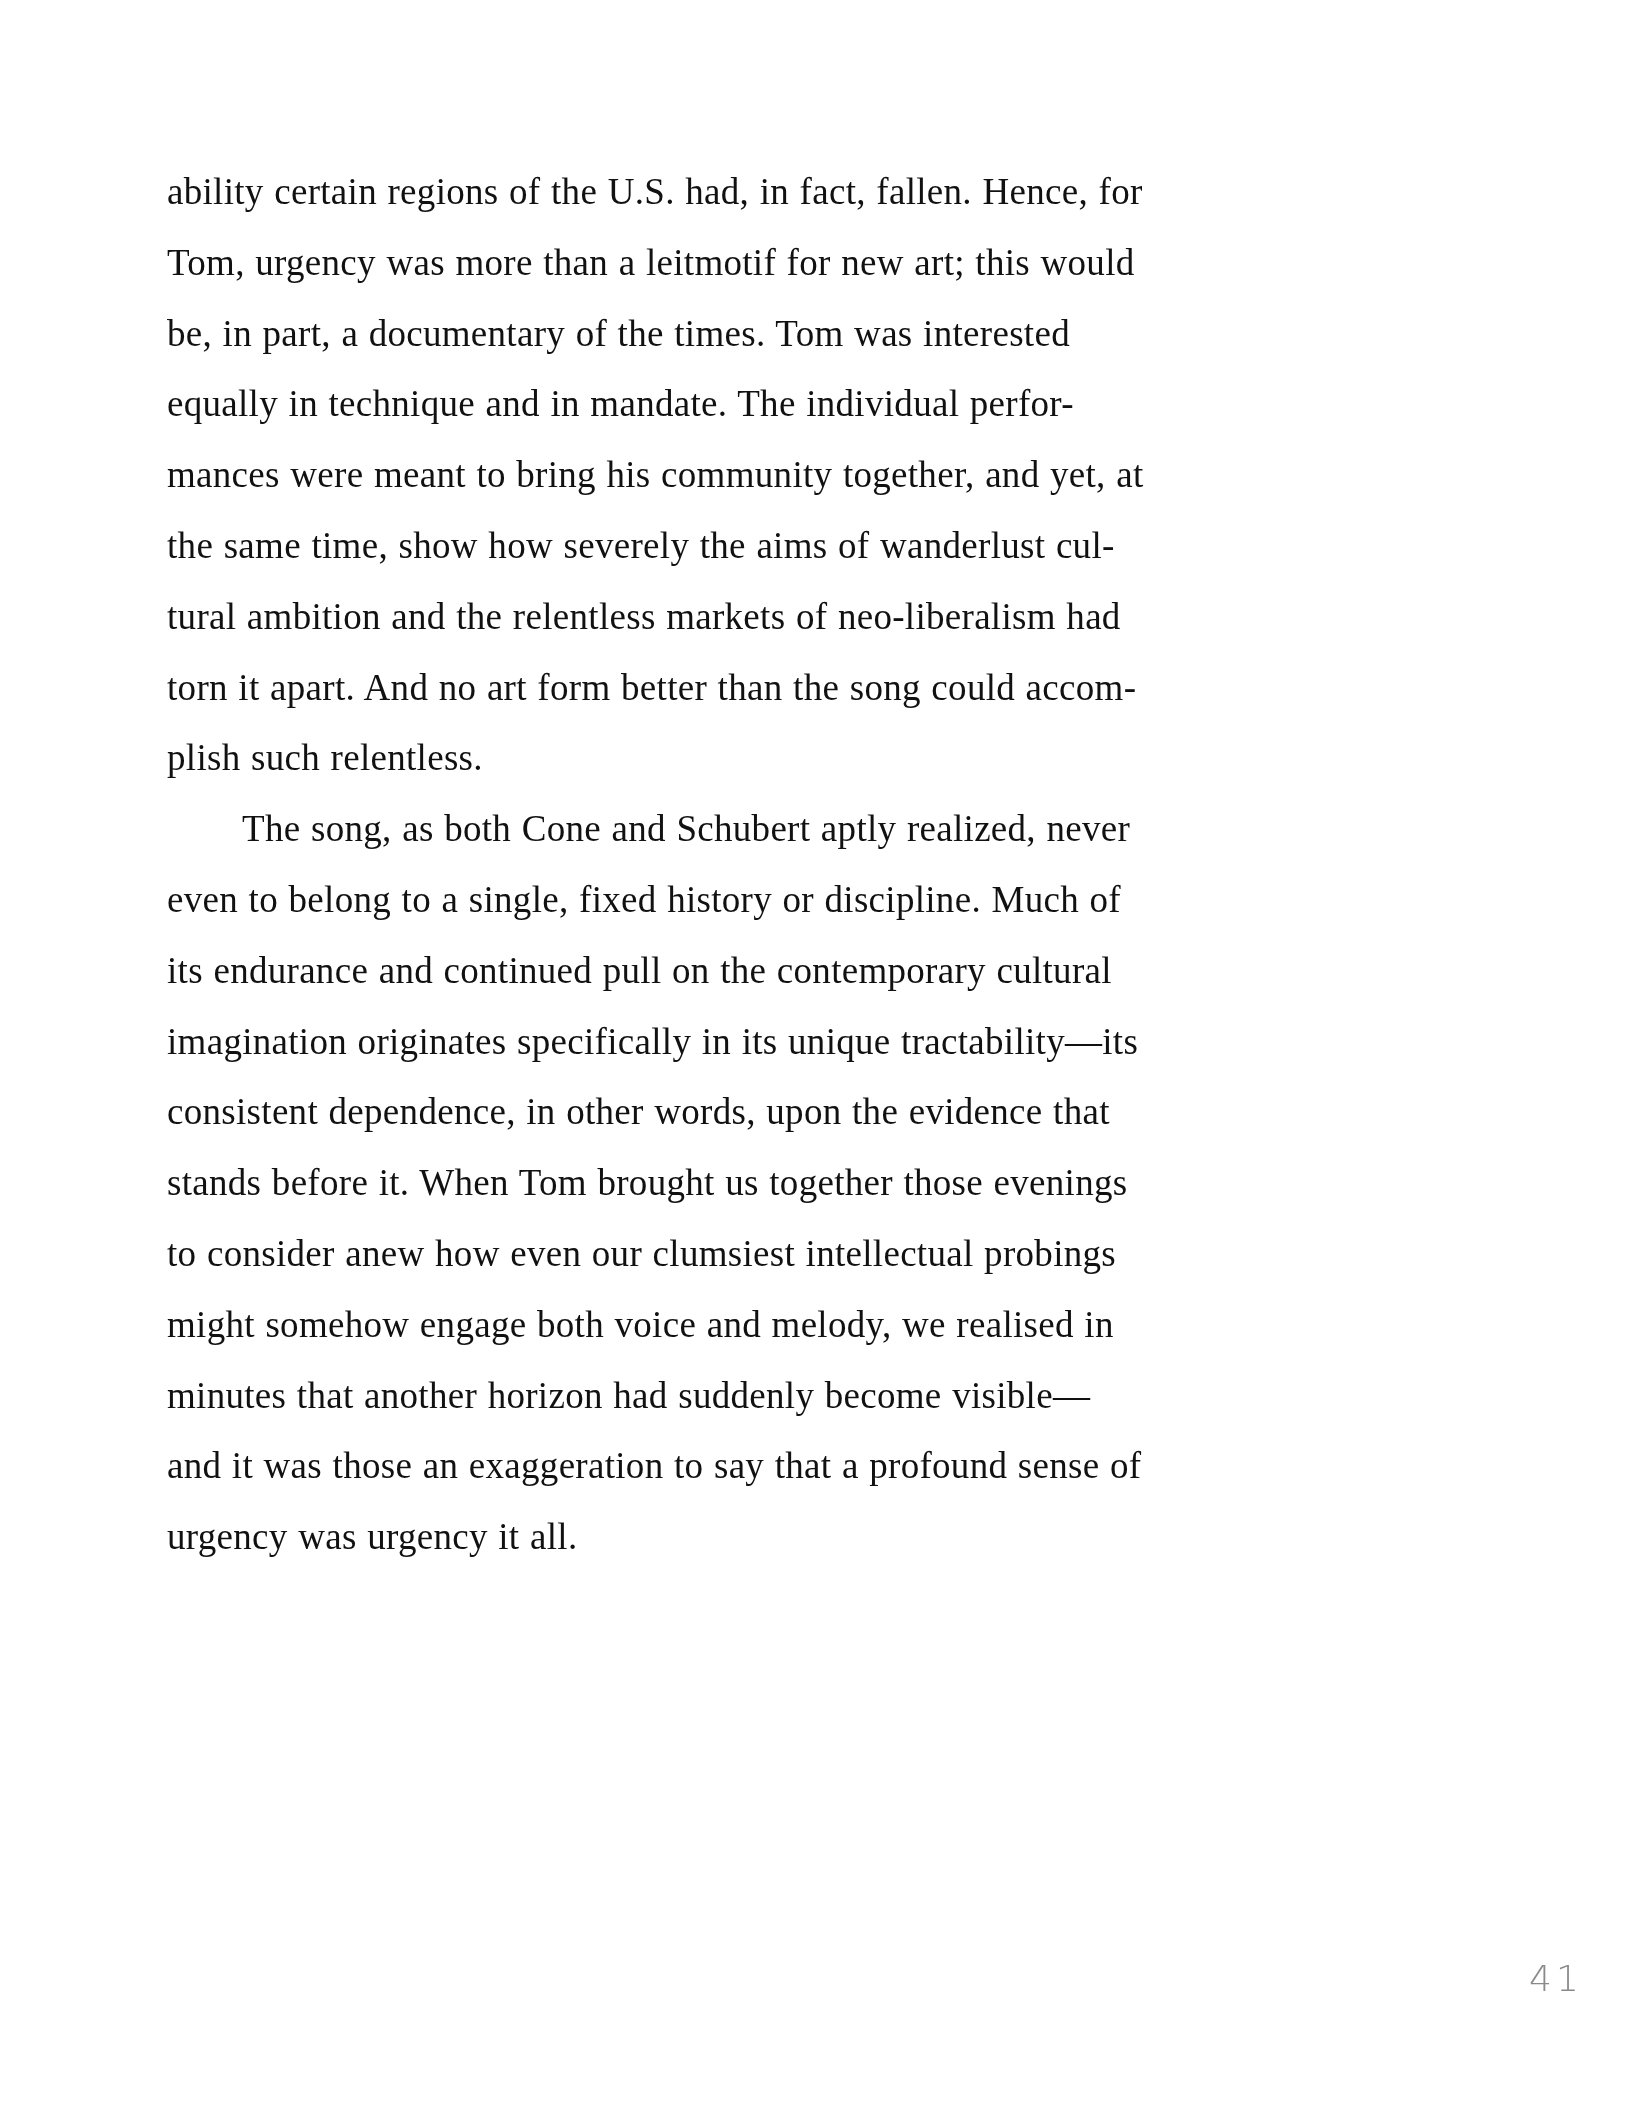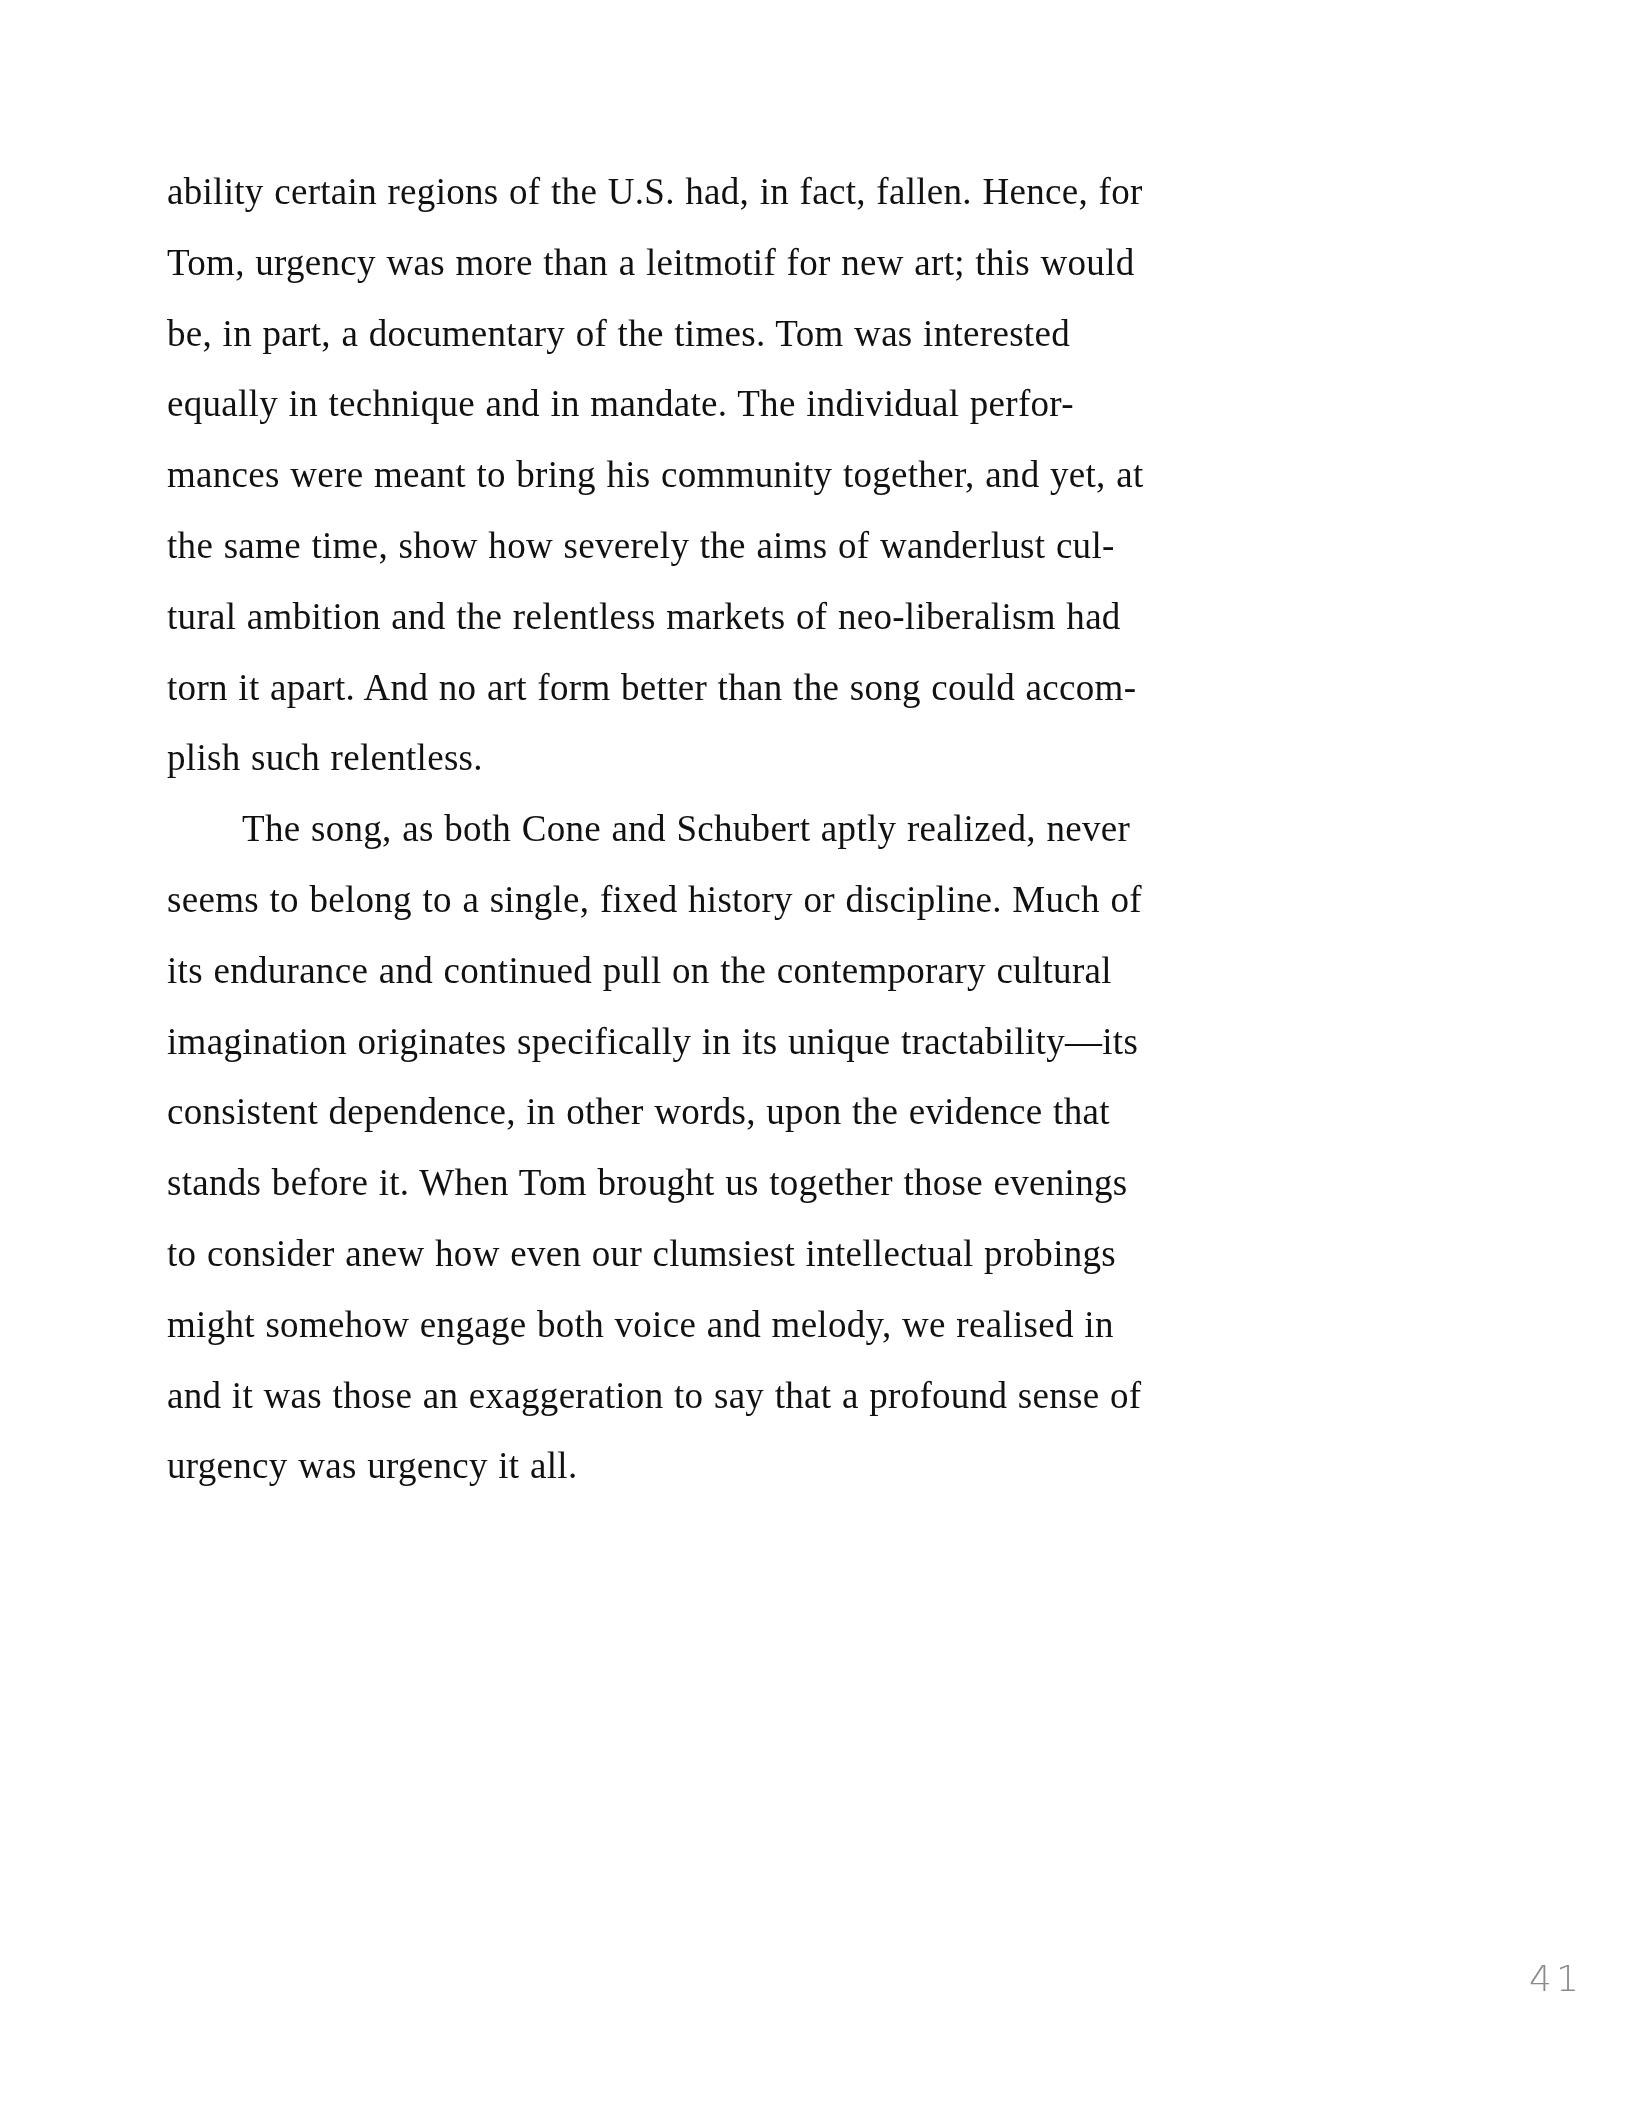--- a/index.html
+++ b/index.html
@@ -69,26 +69,27 @@
       <span class="line">be, in part, a documentary of the times. Tom was interested</span>
       <span class="line">equally in technique and in mandate. The individual perfor-</span>
       <span class="line">mances were meant to bring his community together, and yet, at</span>
       <span class="line">the same time, show how severely the aims of wanderlust cul-</span>
       <span class="line">tural ambition and the relentless markets of neo-liberalism had</span>
       <span class="line">torn it apart. And no art form better than the song could accom-</span>
       <span class="line">plish such relentless.</span>
     </p>
     <p class="paragraph">
       <span class="line indent">The song, as both Cone and Schubert aptly realized, never</span>
-      <span class="line">seems to belong to a single, fixed history or discipline. Much of</span>
+      <span class="line">even to belong to a single, fixed history or discipline. Much of</span>
       <span class="line">its endurance and continued pull on the contemporary cultural</span>
       <span class="line">imagination originates specifically in its unique tractability—its</span>
       <span class="line">consistent dependence, in other words, upon the evidence that</span>
       <span class="line">stands before it. When Tom brought us together those evenings</span>
       <span class="line">to consider anew how even our clumsiest intellectual probings</span>
       <span class="line">might somehow engage both voice and melody, we realised in</span>
+      <span class="line">minutes that another horizon had suddenly become visible—</span>
       <span class="line">and it was those an exaggeration to say that a profound sense of</span>
       <span class="line">urgency was urgency it all.</span>
     </p>
   </div>
 
   <div class="page-number">41</div>
 </div>
 
 </body></html>

